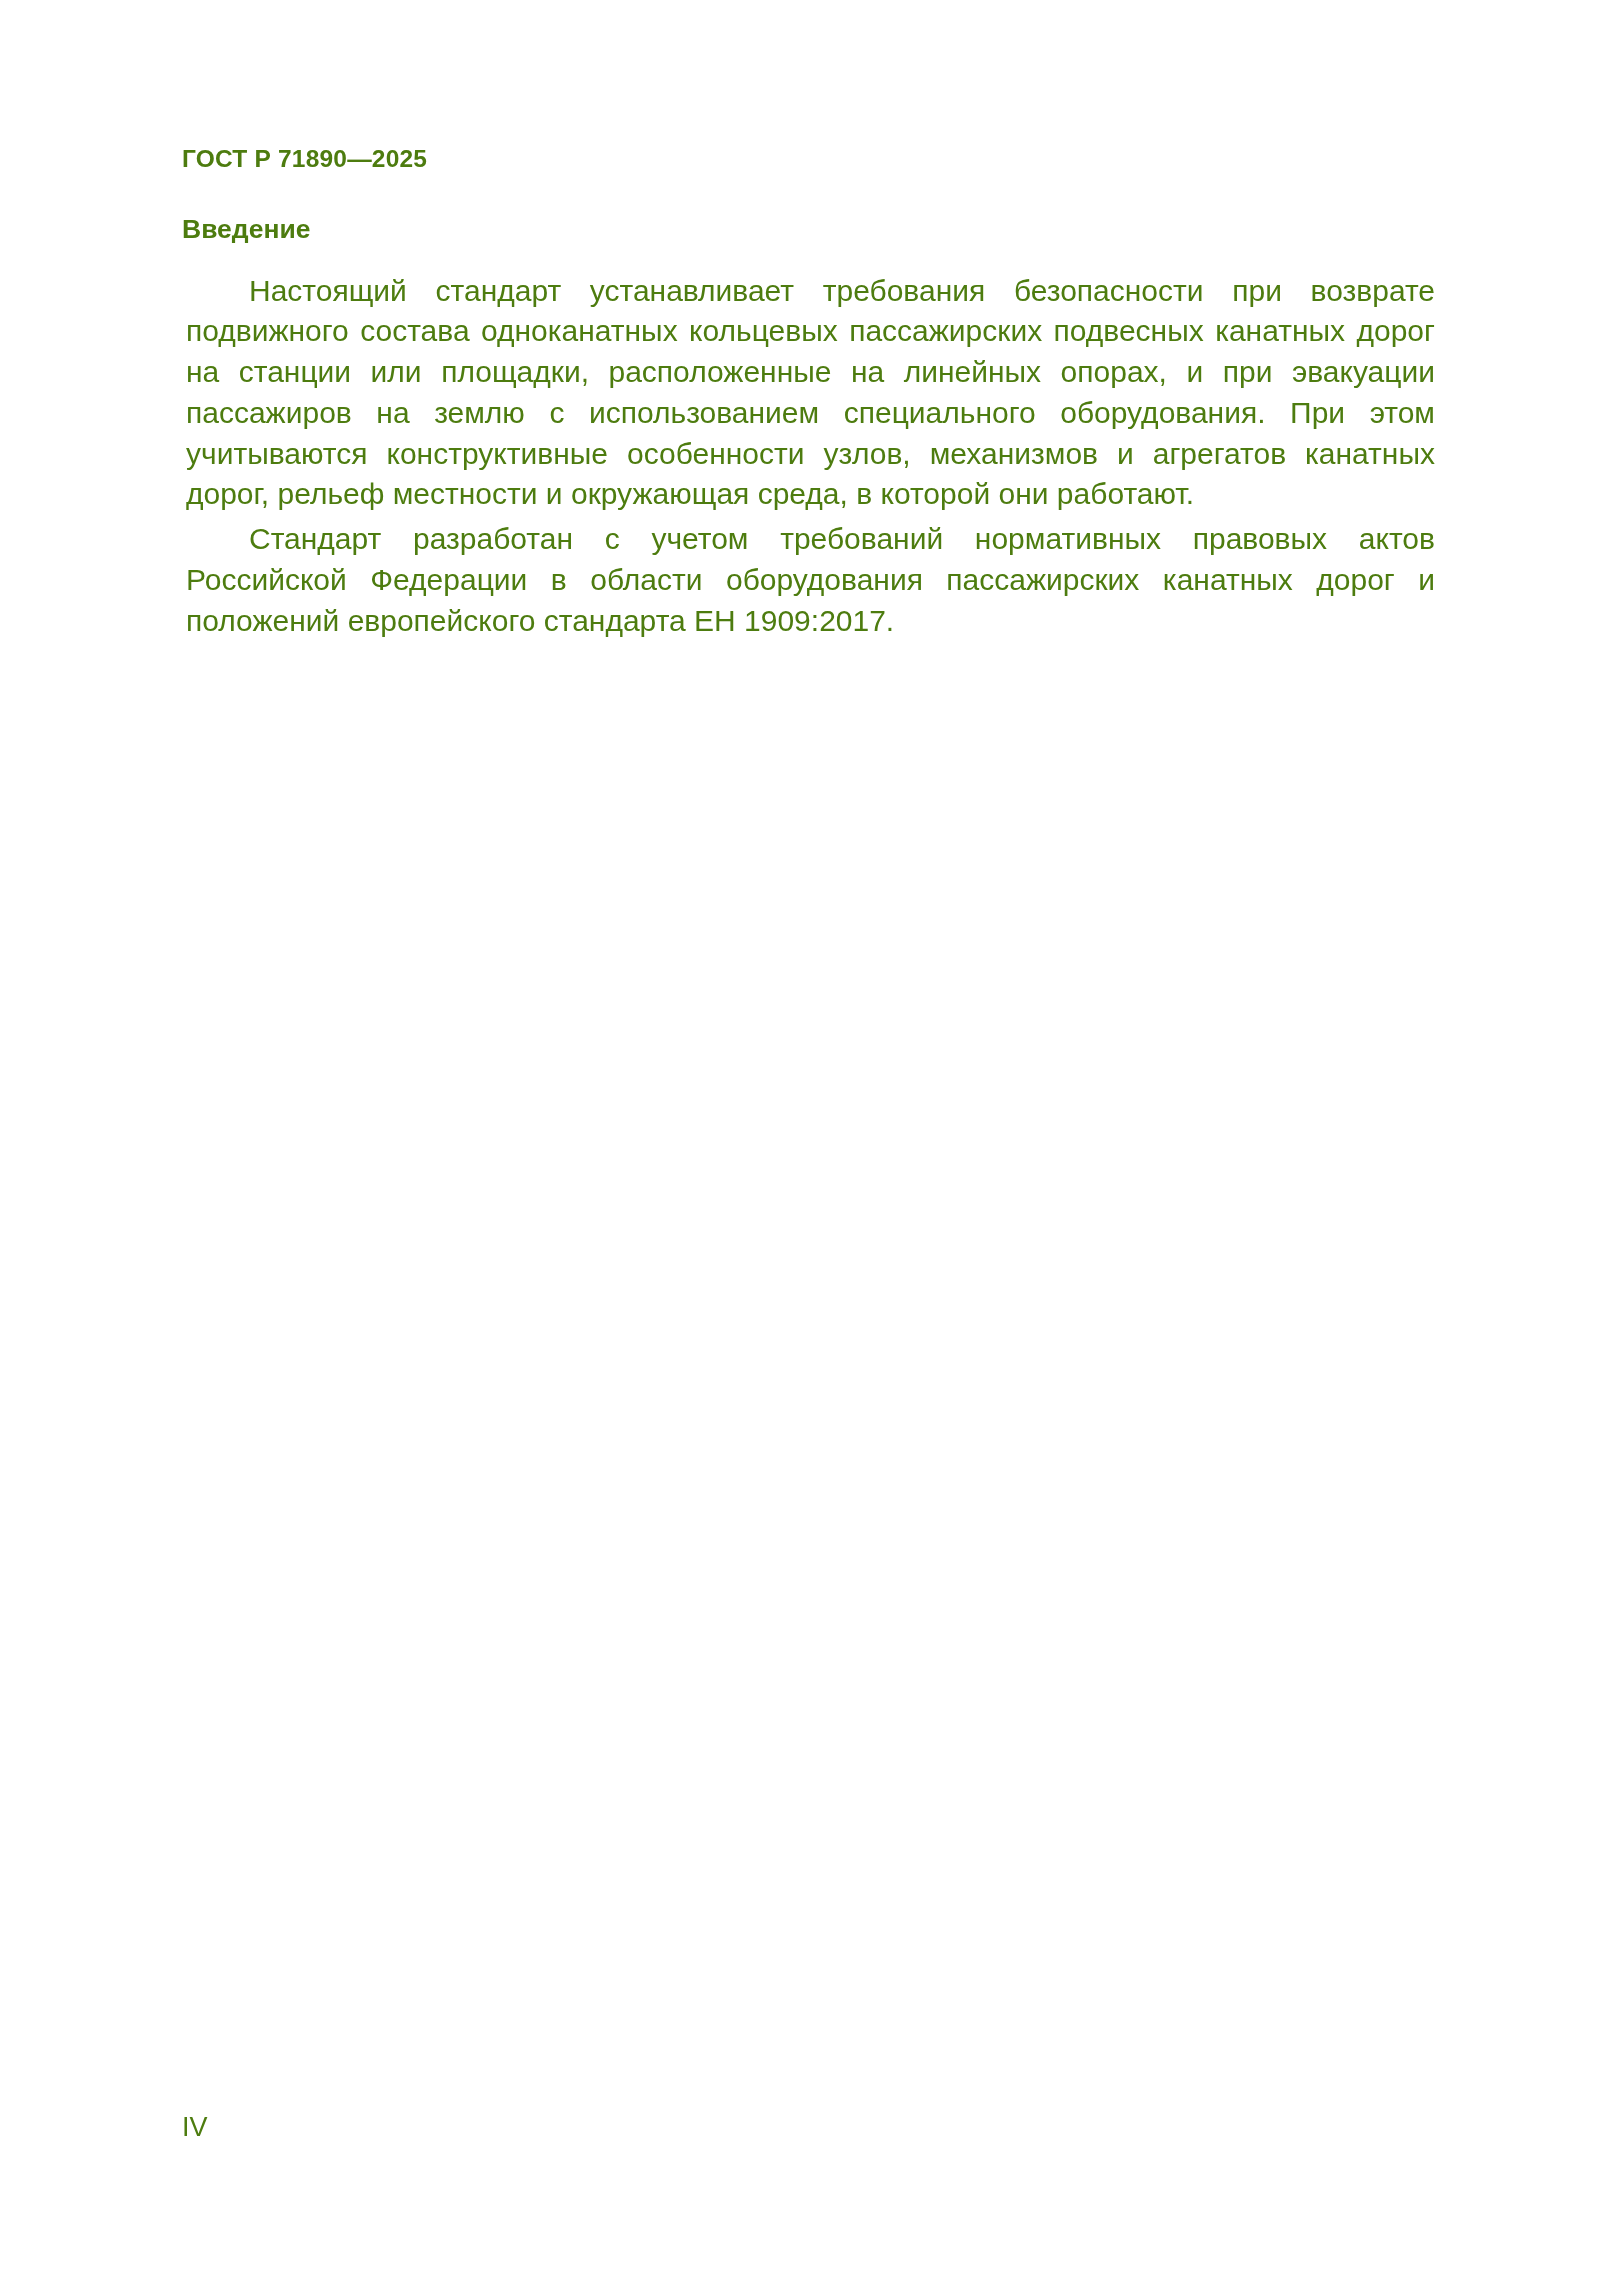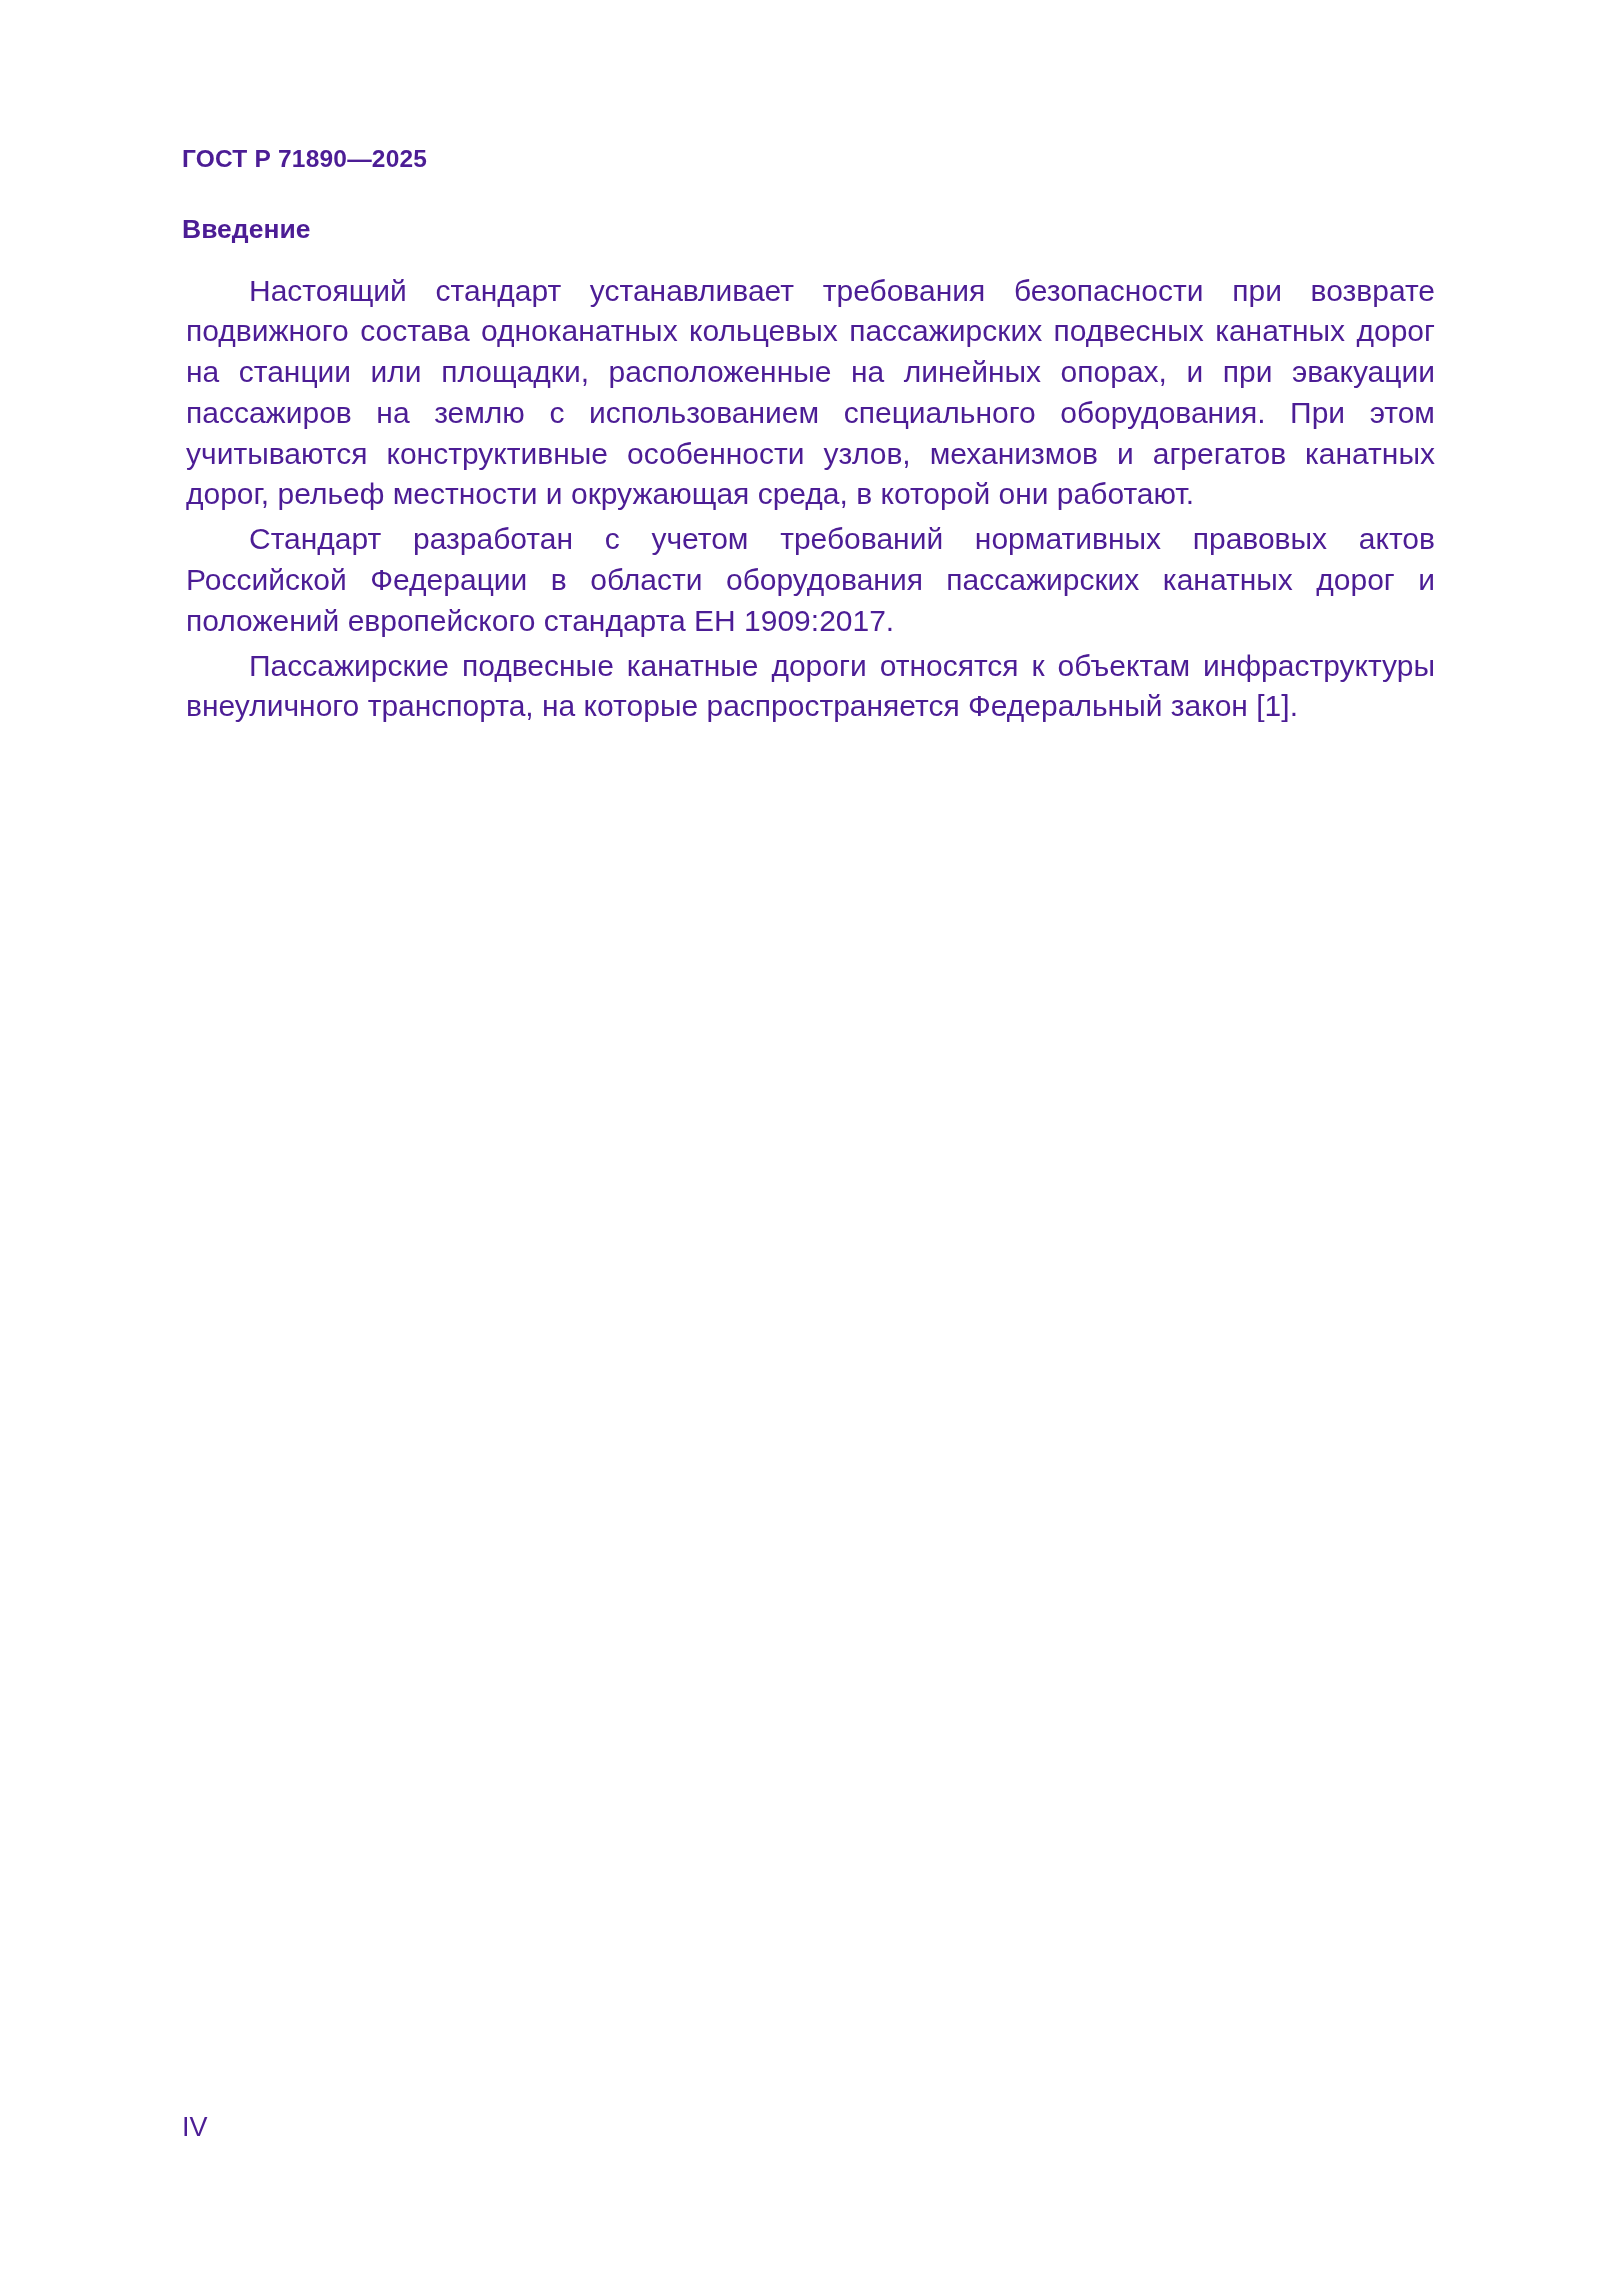--- a/index.html
+++ b/index.html
@@ -6,21 +6,21 @@
     margin: 0;
     padding: 0;
     background: #ffffff;
   }
   .page {
     position: relative;
     width: 1621px;
     height: 2293px;
     background: #ffffff;
     font-family: "Liberation Sans", sans-serif;
-    color: #4c1d95;
+    color: #4d7c0f;
     box-sizing: border-box;
     overflow: hidden;
   }
   .header {
     position: absolute;
     top: 145px;
     left: 182px;
     font-size: 24.5px;
     font-weight: bold;
     letter-spacing: 0.2px;
@@ -63,19 +63,18 @@
 
   <div class="header">ГОСТ Р 71890—2025</div>
 
   <div class="content">
     <h1 class="doc-title">Введение</h1>
 
     <p class="para">Настоящий стандарт устанавливает требования безопасности при возврате подвижного состава одноканатных кольцевых пассажирских подвесных канатных дорог на станции или площадки, расположенные на линейных опорах, и при эвакуации пассажиров на землю с использованием специального оборудования. При этом учитываются конструктивные особенности узлов, механизмов и агрегатов канатных дорог, рельеф местности и окружающая среда, в которой они работают.</p>
 
     <p class="para">Стандарт разработан с учетом требований нормативных правовых актов Российской Федерации в области оборудования пассажирских канатных дорог и положений европейского стандарта ЕН 1909:2017.</p>
 
-    <p class="para">Пассажирские подвесные канатные дороги относятся к объектам инфраструктуры внеуличного транспорта, на которые распространяется Федеральный закон [1].</p>
   </div>
 
   <div class="page-number">IV</div>
 
 </div>
 
 
 </body></html>

